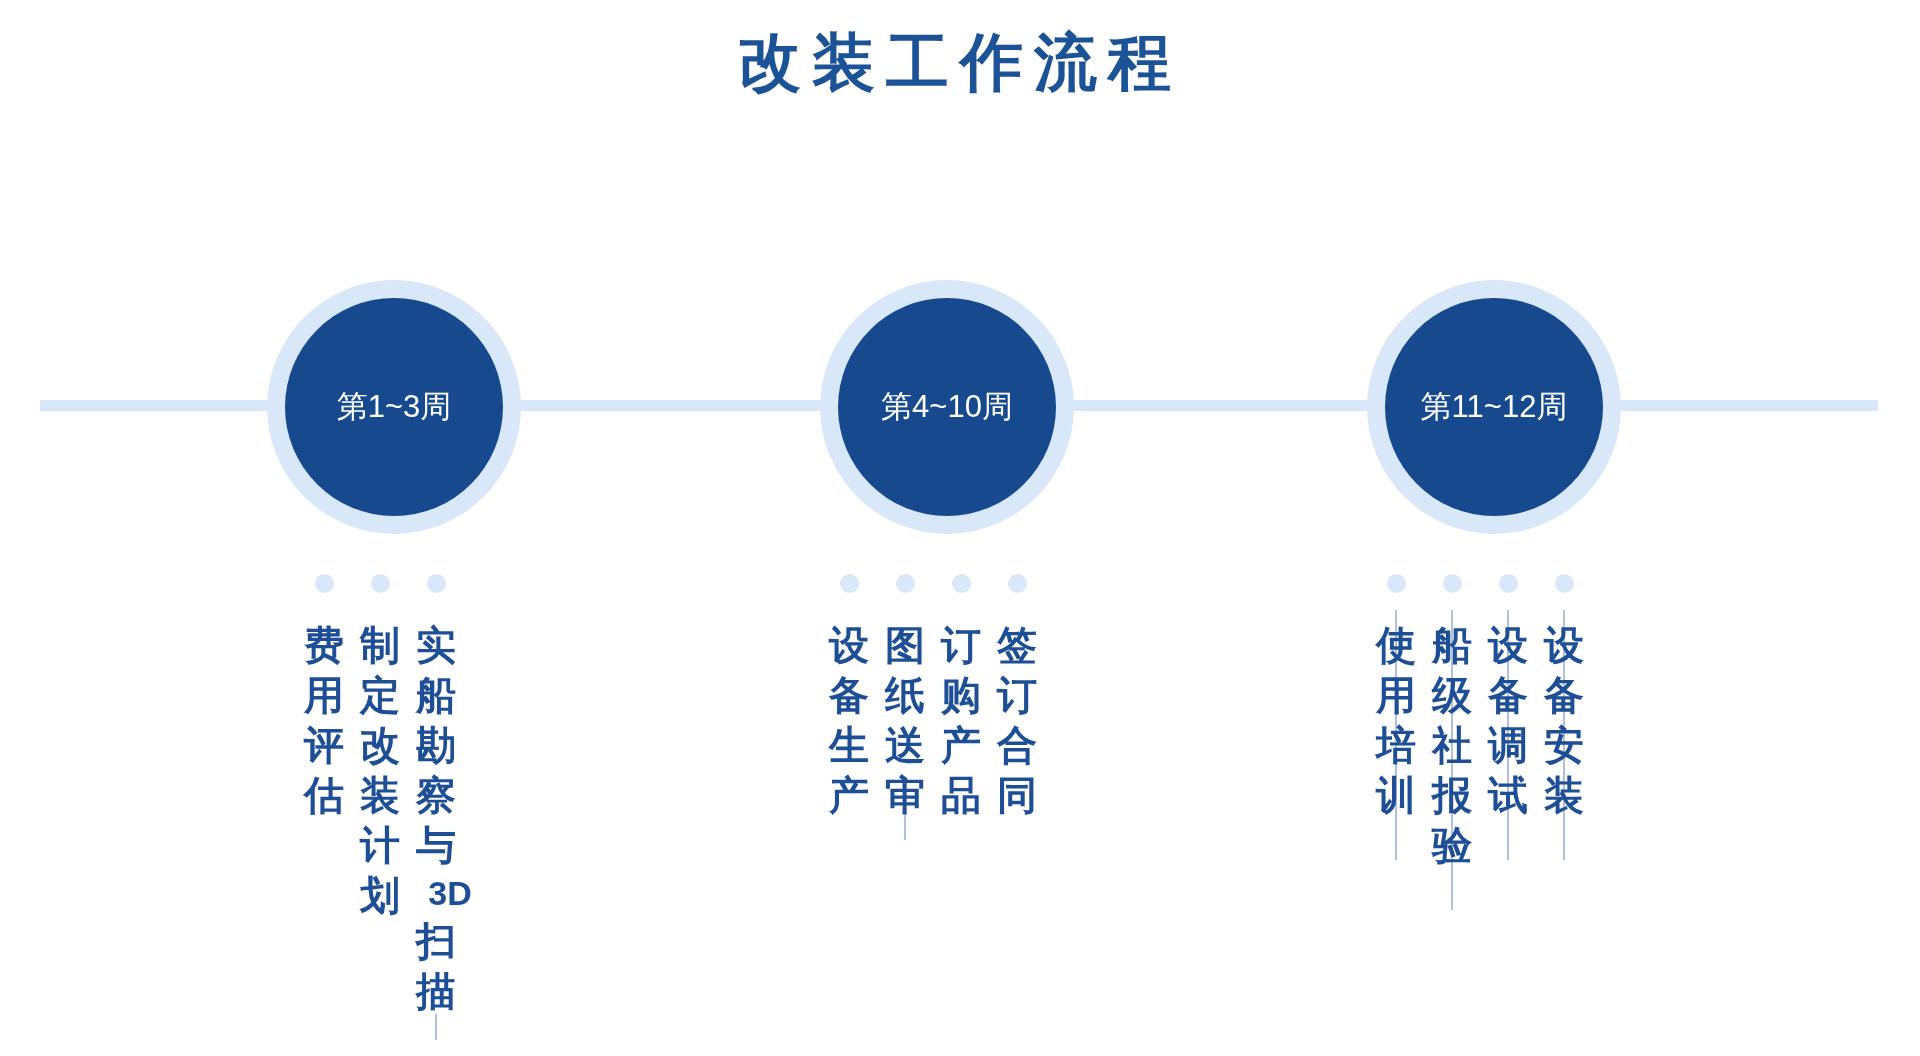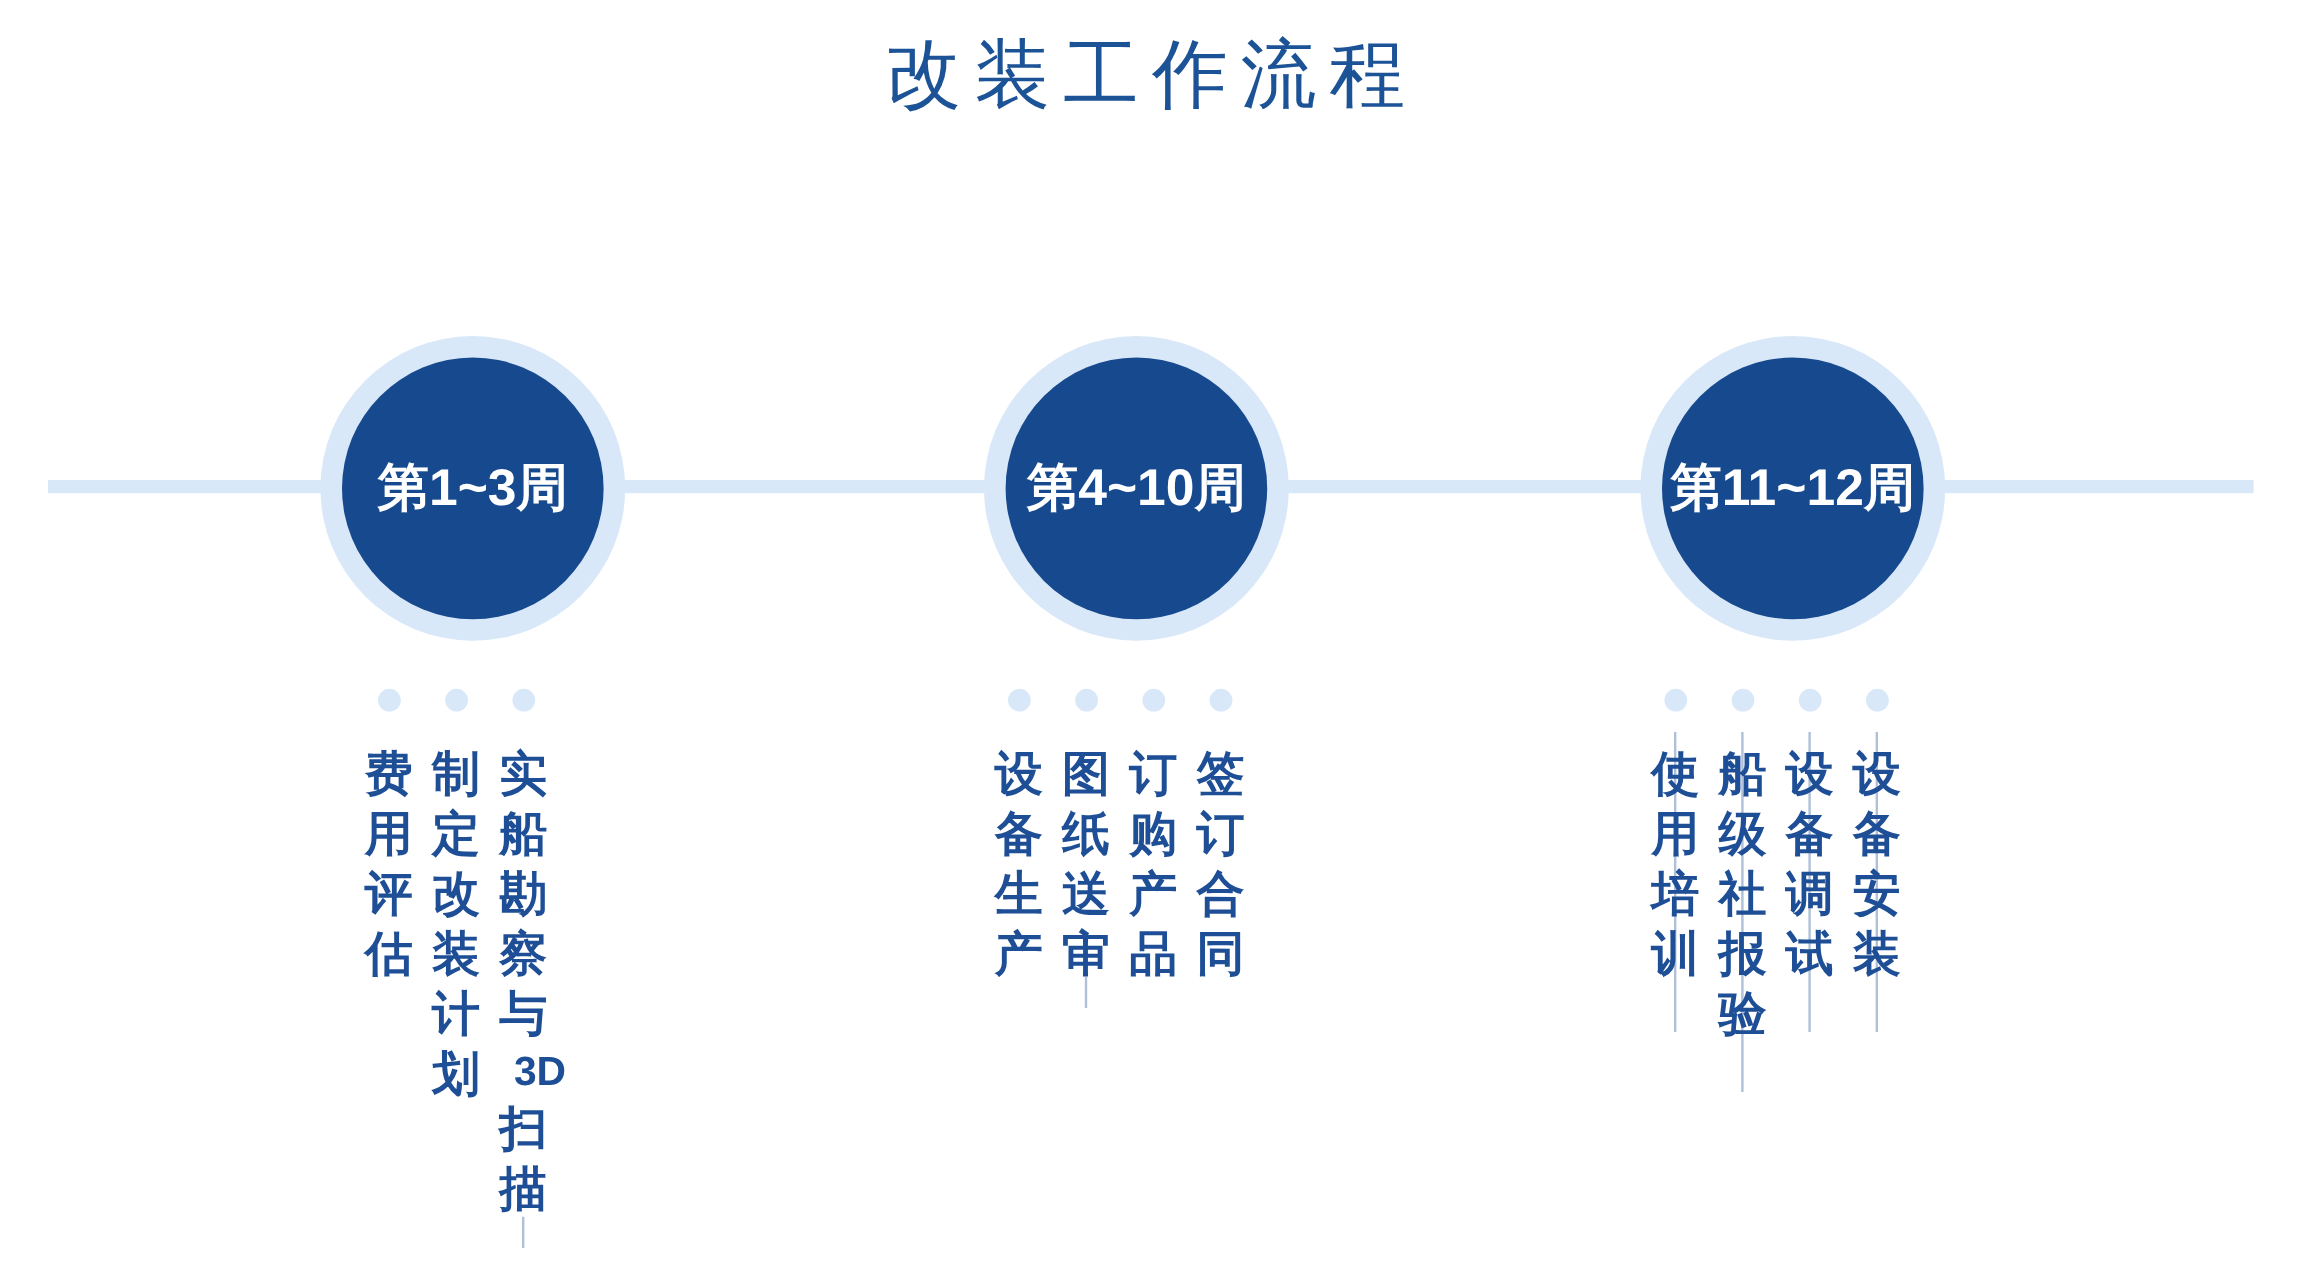--- a/index.html
+++ b/index.html
@@ -16,21 +16,21 @@
   }
   .title {
     position: absolute;
     top: 26px;
     left: 0;
     right: 0;
     margin: 0;
     text-align: center;
     font-size: 63px;
     line-height: 1.15;
-    font-weight: normal;
+    font-weight: bold;
     letter-spacing: 11px;
     color: var(--title-blue, #1C5296);
   }
   .timeline-line {
     position: absolute;
     top: 400px;
     left: 40px;
     width: 1838px;
     height: 11px;
     background: var(--light-blue, #D9E8F8);
@@ -57,22 +57,22 @@
     width: 218px;
     height: 218px;
     border-radius: 50%;
     background: var(--circle-blue, #17498E);
     display: flex;
     align-items: center;
     justify-content: center;
   }
   .week {
     color: var(--week-text, #FFFFFF);
-    font-size: 43px;
-    font-weight: bold;
+    font-size: 31px;
+    font-weight: normal;
     white-space: nowrap;
   }
   .cols {
     position: absolute;
     top: 574px;
     left: -14px;
     transform: translateX(-50%);
     display: flex;
   }
   .col {

